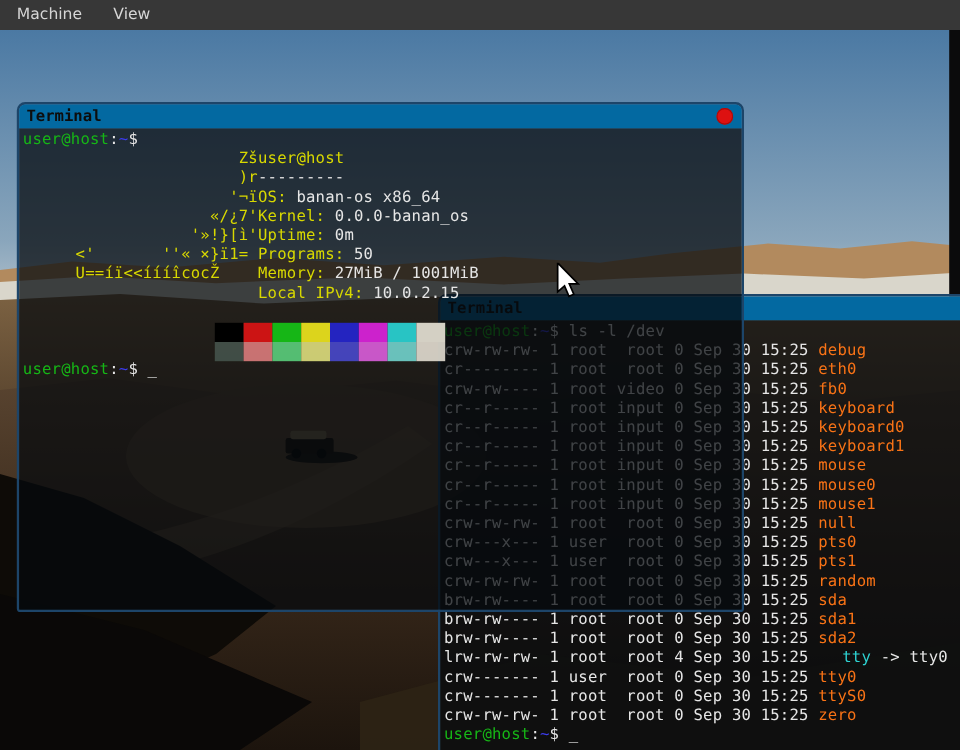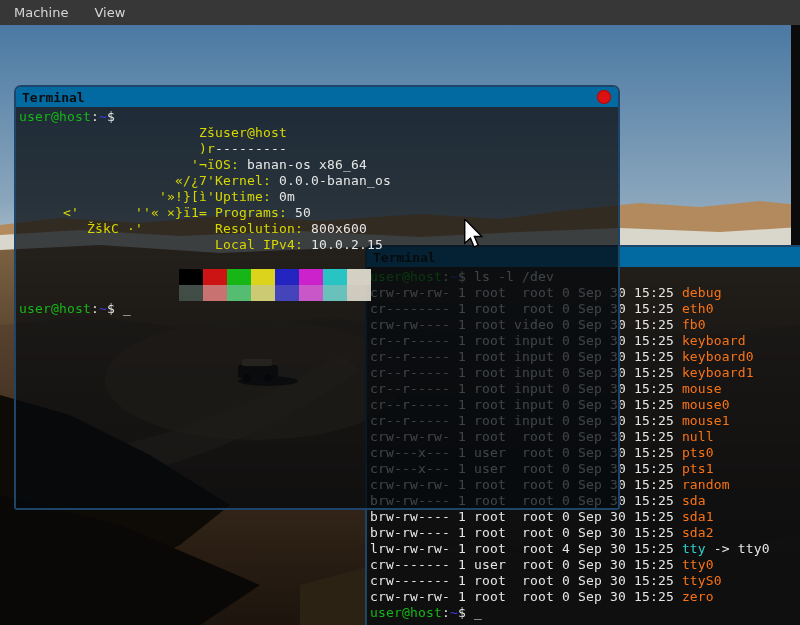--- a/index.html
+++ b/index.html
@@ -39,21 +39,21 @@
     padding:2px 0 0 3px;
     font-size:13px;line-height:16px;font-weight:normal;letter-spacing:0.17px;
     color:#e6e6e6;
   }
   .term-line{height:16px;white-space:pre;}
   .c-green{color:#16b616;}
   .c-yellow{color:#d8d800;}
   .c-byellow{color:#f97316;}
   .c-white{color:#e6e6e6;}
   .c-blue{color:#3c3cf0;}
-  .c-cyan{color:#2ed2d2;}
+  .c-cyan{color:#2ed2d2;margin-left:20px;}
   .art{display:inline-block;width:160px;color:#d8d800;white-space:pre;margin-left:36px;}
   .palette-row{margin-left:160px;height:16px;font-size:0;}
   .pblock{display:inline-block;width:24px;height:16px;}
   .palette-row.bright .pblock{opacity:0.88;}
   
   .cursor-arrow{position:absolute;left:463px;top:219px;z-index:5;pointer-events:none;}
 </style>
 </head>
 <body>
 
@@ -135,21 +135,21 @@
     <span class="closebtn"></span>
   </div>
   <div class="tcontent" id="w1content">
       <div class="term-line"><span class="c-green">user@host</span><span class="c-white">:</span><span class="c-blue">~</span><span class="c-white">$ </span></div>
       <div class="term-line"><span class="art">                  Zš</span><span class="c-yellow">user@host</span></div>
       <div class="term-line"><span class="art">                  )r</span><span class="c-white">---------</span></div>
       <div class="term-line"><span class="art">                 '¬ï</span><span class="c-yellow">OS: </span><span class="c-white">banan-os x86_64</span></div>
       <div class="term-line"><span class="art">               «/¿7'</span><span class="c-yellow">Kernel: </span><span class="c-white">0.0.0-banan_os</span></div>
       <div class="term-line"><span class="art">             '»!}[ì'</span><span class="c-yellow">Uptime: </span><span class="c-white">0m</span></div>
       <div class="term-line"><span class="art"> &lt;'       ''« ×}ï1= </span><span class="c-yellow">Programs: </span><span class="c-white">50</span></div>
-      <div class="term-line"><span class="art">    ŽškC ·'         </span><span class="c-yellow">Resolution: </span><span class="c-white">800x600</span></div>
+      <div class="term-line"><span class="art"> U==íï&lt;&lt;íííîcocŽ    </span><span class="c-yellow">Memory: </span><span class="c-white">27MiB / 1001MiB</span></div>
       <div class="term-line"><span class="art">                    </span><span class="c-yellow">Local IPv4: </span><span class="c-white">10.0.2.15</span></div>
       <div class="term-line"></div>
       <div class="palette-row "><span class="pblock" style="background: rgb(0, 0, 0);"></span><span class="pblock" style="background: rgb(204, 20, 20);"></span><span class="pblock" style="background: rgb(22, 182, 22);"></span><span class="pblock" style="background: rgb(220, 212, 28);"></span><span class="pblock" style="background: rgb(36, 36, 192);"></span><span class="pblock" style="background: rgb(204, 34, 204);"></span><span class="pblock" style="background: rgb(40, 196, 196);"></span><span class="pblock" style="background: rgb(212, 208, 196);"></span></div>
       <div class="palette-row bright"><span class="pblock" style="background: rgb(70, 84, 76);"></span><span class="pblock" style="background: rgb(224, 126, 126);"></span><span class="pblock" style="background: rgb(92, 212, 126);"></span><span class="pblock" style="background: rgb(228, 228, 128);"></span><span class="pblock" style="background: rgb(74, 74, 208);"></span><span class="pblock" style="background: rgb(224, 96, 224);"></span><span class="pblock" style="background: rgb(116, 216, 210);"></span><span class="pblock" style="background: rgb(232, 226, 214);"></span></div>
       <div class="term-line"><span class="c-green">user@host</span><span class="c-white">:</span><span class="c-blue">~</span><span class="c-white">$ </span><span class="c-white">_</span></div>
     </div>
 </div>
 
 <svg class="cursor-arrow" width="22" height="30" viewBox="0 0 15 21">
   <polygon points="1,0 1,17 5,13.5 7.6,19.6 10.4,18.3 7.8,12.3 13,12.3" fill="#ffffff" stroke="#000000" stroke-width="1"></polygon>

